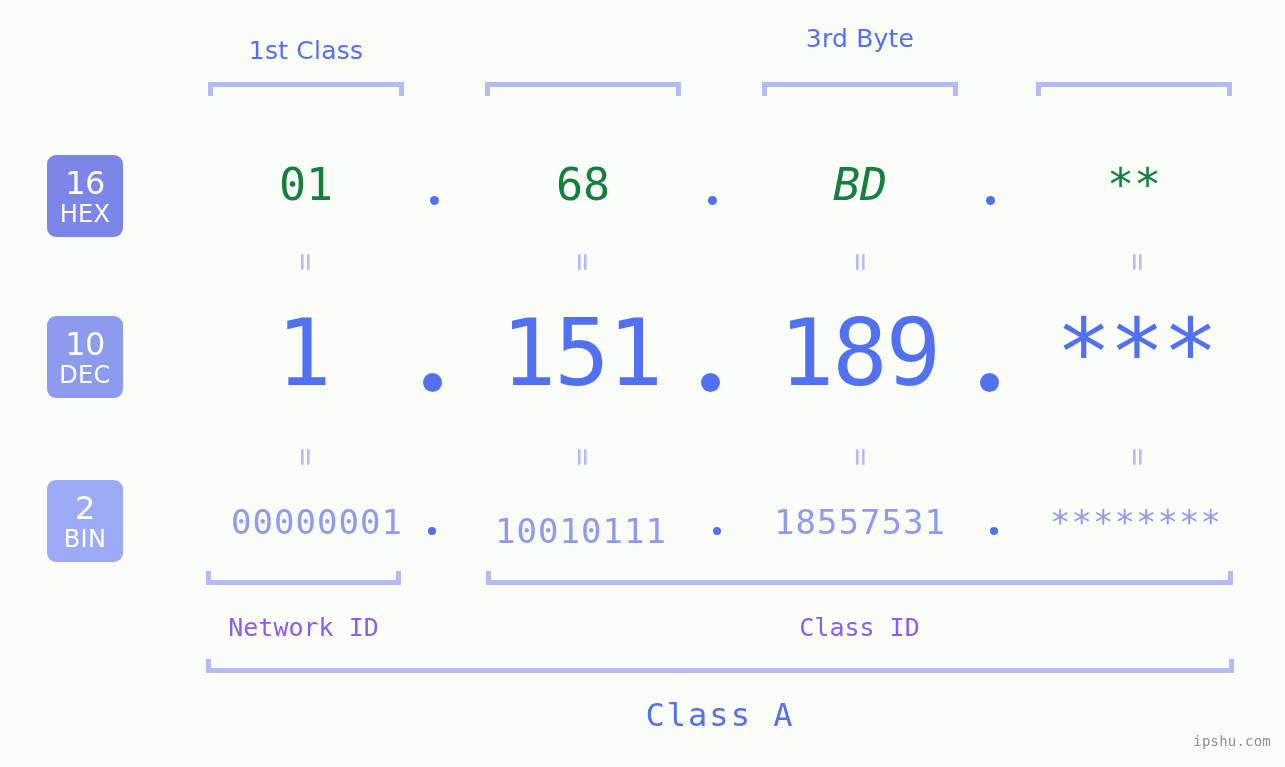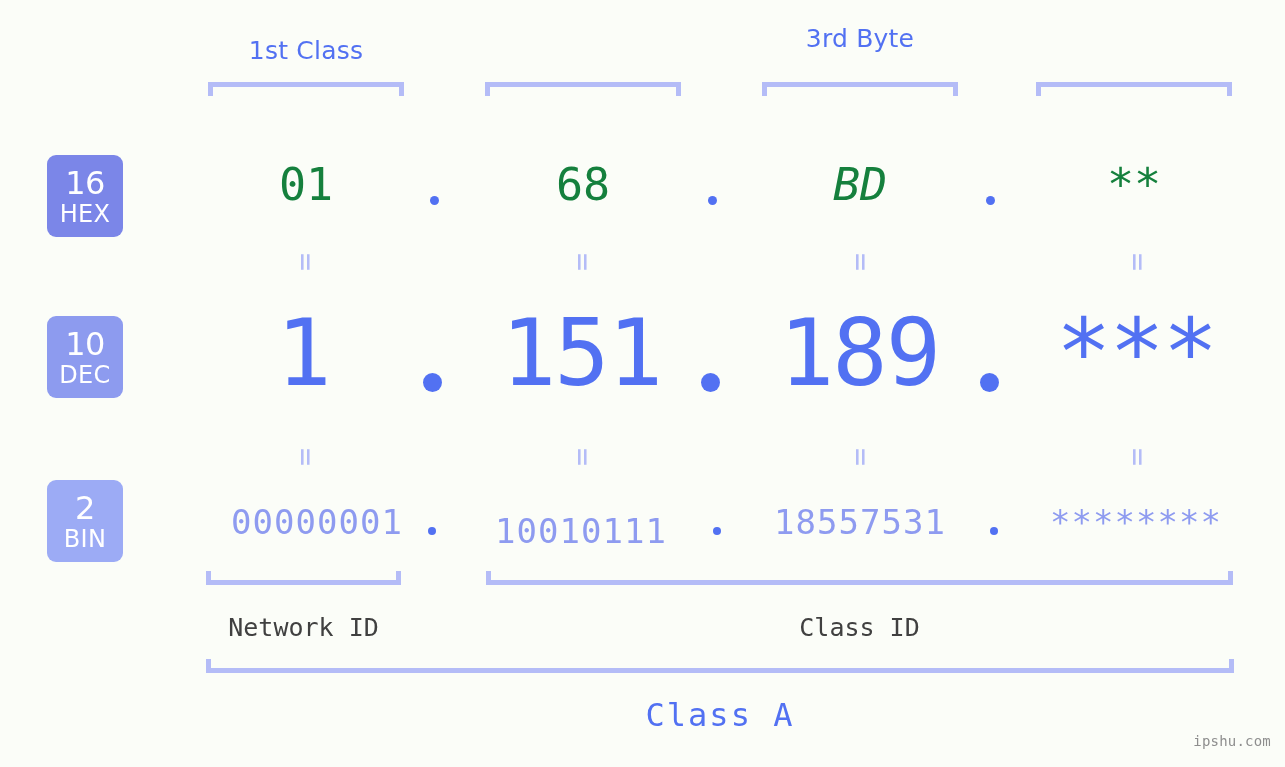--- a/index.html
+++ b/index.html
@@ -119,21 +119,21 @@
     transform: rotate(90deg);
     transform-origin: center center;
     width: 40px;
     text-align: center;
   }
 
   
   .id-label {
     position: absolute;
     text-align: center;
-    color: #404040;
+    color: #8b5cf6;
     font-family: "DejaVu Sans Mono", monospace;
     font-size: 25px;
     white-space: nowrap;
   }
 
   
   .class-label {
     position: absolute;
     text-align: center;
     color: #5271f2;

